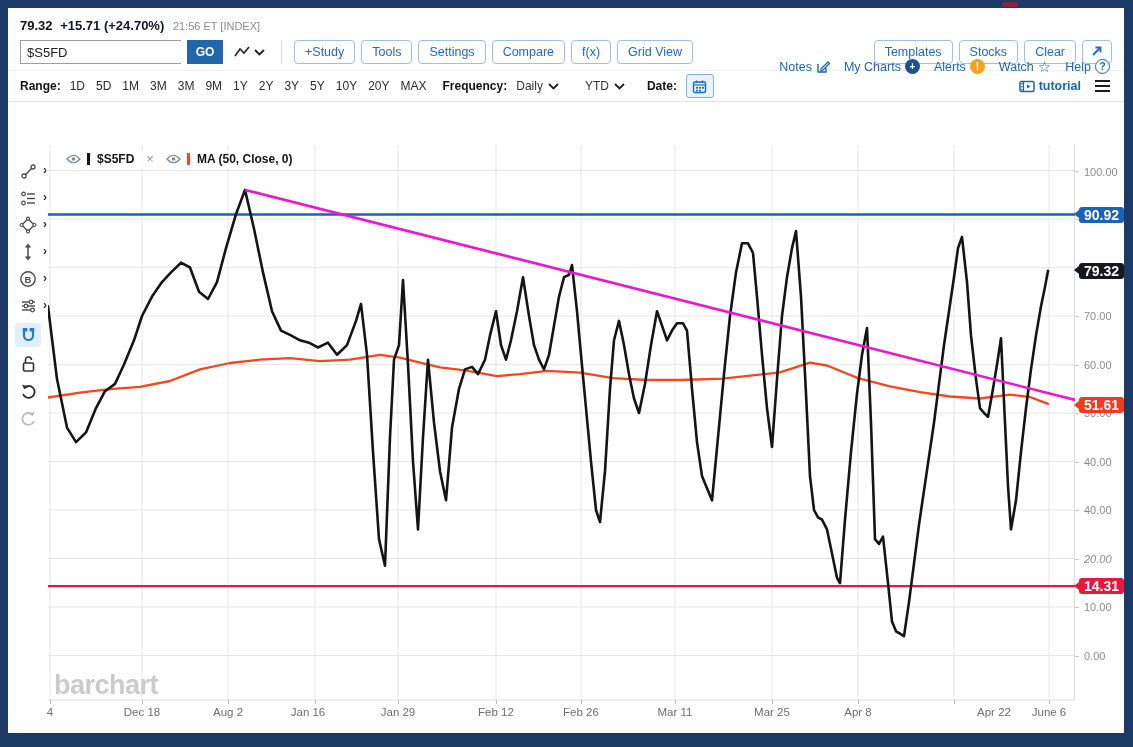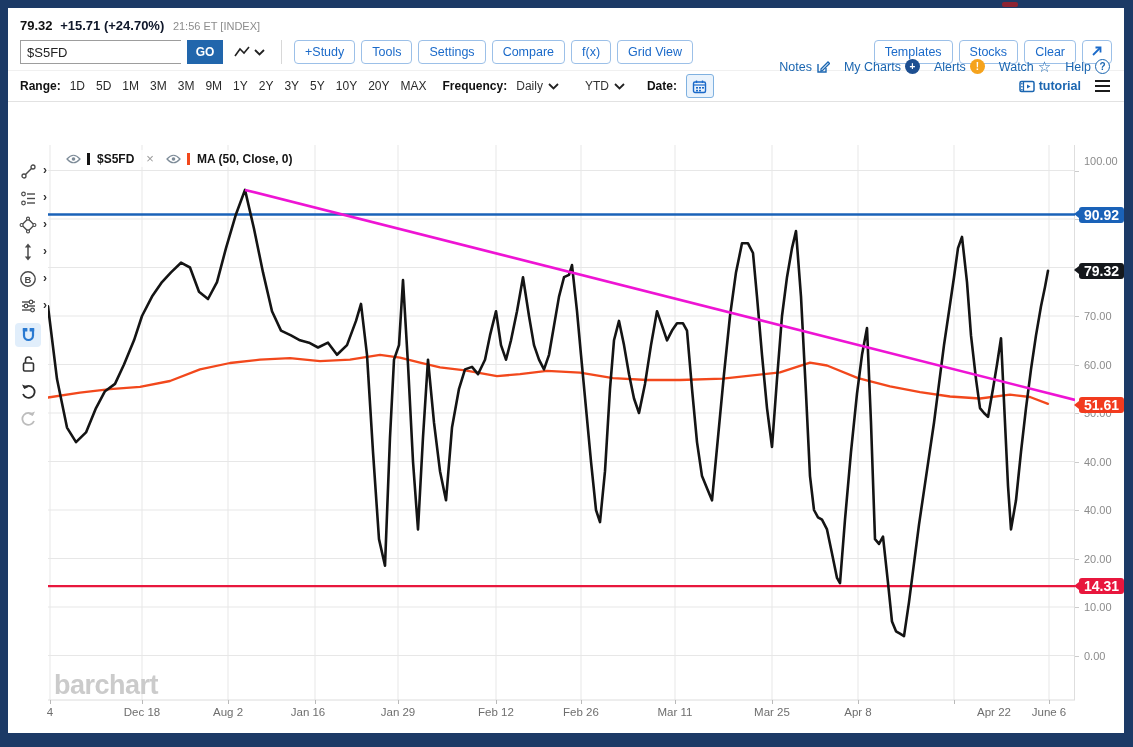--- a/index.html
+++ b/index.html
@@ -337,37 +337,37 @@
         <span class="leg-bar" id="legbar1" style="background: rgb(242, 72, 28);"></span>
         <span>MA (50, Close, 0)</span>
       </span>
     </div>
     <div class="yaxis" id="yaxis">
         <div class="ytick" style="top: 510.5px;"></div>
         <div class="ylab" style="top: 504.5px;">0.00</div>
         <div class="ytick" style="top: 462px;"></div>
         <div class="ylab" style="top: 456px;">10.00</div>
         <div class="ytick" style="top: 413.5px;"></div>
-        <div class="ylab" style="top: 407.5px;">20.00</div>
+        <div class="ylab" style="top: 407.5px; font-style: italic;">20.00</div>
         <div class="ytick" style="top: 365px;"></div>
         <div class="ylab" style="top: 359px;">40.00</div>
         <div class="ytick" style="top: 316.5px;"></div>
         <div class="ylab" style="top: 310.5px;">40.00</div>
         <div class="ytick" style="top: 268px;"></div>
         <div class="ylab" style="top: 262px;">50.00</div>
         <div class="ytick" style="top: 219.5px;"></div>
         <div class="ylab" style="top: 213.5px;">60.00</div>
         <div class="ytick" style="top: 171px;"></div>
         <div class="ylab" style="top: 165px;">70.00</div>
         <div class="ytick" style="top: 122.5px;"></div>
         <div class="ylab" style="top: 116.5px;">80.00</div>
         <div class="ytick" style="top: 74px;"></div>
         <div class="ylab" style="top: 68px;">90.00</div>
         <div class="ytick" style="top: 25.5px;"></div>
-        <div class="ylab" style="top: 10px;">100.00</div>
+        <div class="ylab" style="top: 21px;">100.00</div>
         <div class="price-tag" style="top: 61.538px; background: rgb(26, 98, 184); border-right-color: rgb(26, 98, 184); color: rgb(255, 255, 255);">90.92</div>
         <div class="price-tag" style="top: 117.798px; background: rgb(21, 24, 28); border-right-color: rgb(21, 24, 28); color: rgb(255, 255, 255);">79.32</div>
         <div class="price-tag" style="top: 252.191px; background: rgb(242, 59, 30); border-right-color: rgb(242, 59, 30); color: rgb(255, 255, 255);">51.61</div>
         <div class="price-tag" style="top: 433.096px; background: rgb(232, 23, 61); border-right-color: rgb(232, 23, 61); color: rgb(255, 255, 255);">14.31</div>
       </div>
     <div class="xaxis" id="xaxis">
         <div class="xtick" style="left: 2px;"></div>
         <div class="xlab" style="left: 2px;">4</div>
         <div class="xtick" style="left: 94px;"></div>
         <div class="xlab" style="left: 94px;">Dec 18</div>

